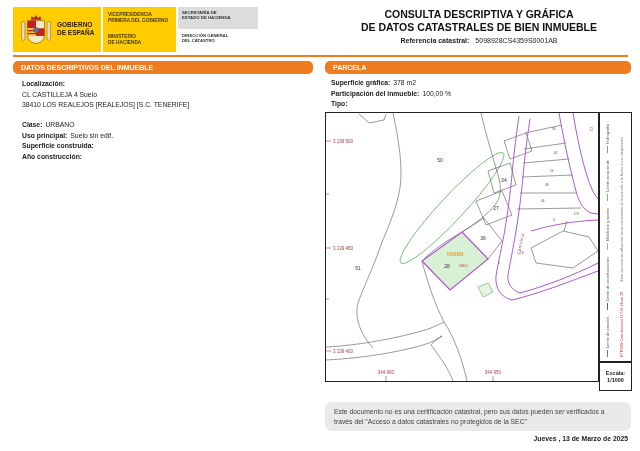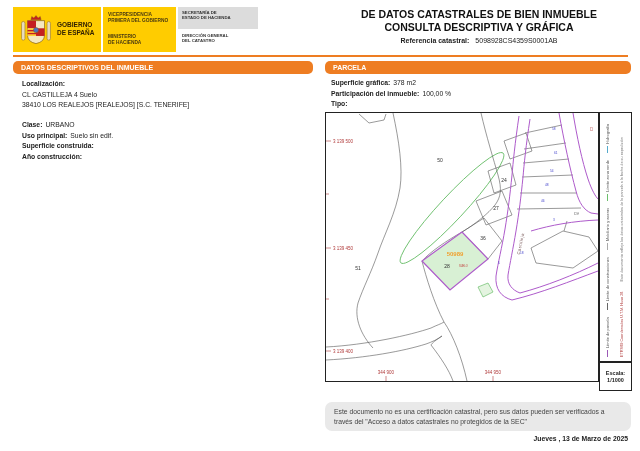--- a/index.html
+++ b/index.html
@@ -76,22 +76,22 @@
   </div>
 
   <div class="abs gray-box tiny-hdr" style="left:178px;top:7px;width:72px;height:16px;padding:3px 4px;">
     <span style="display:inline-block;width:52px;">SECRETARÍA DE ESTADO DE HACIENDA</span>
   </div>
   <div class="abs tiny-hdr" style="left:182px;top:33px;width:70px;">
     <span style="display:inline-block;width:52px;">DIRECCIÓN GENERAL DEL CATASTRO</span>
   </div>
 
   <div class="abs" style="left:330px;top:8px;width:298px;">
+    <div class="title-line">CONSULTA DESCRIPTIVA Y GRÁFICA</div>
     <div class="title-line">DE DATOS CATASTRALES DE BIEN INMUEBLE</div>
-    <div class="title-line">CONSULTA DESCRIPTIVA Y GRÁFICA</div>
     <div class="ref-row">
       <b>Referencia catastral:</b><span>5098928CS4359S0001AB</span>
     </div>
   </div>
 
   <div class="abs orange-rule" style="left:13px;top:55px;width:615px;"></div>
 
   <div class="abs sec-hdr" style="left:13px;top:61px;width:292px;height:13px;">DATOS DESCRIPTIVOS DEL INMUEBLE</div>
   <div class="abs sec-hdr" style="left:325px;top:61px;width:298px;height:13px;">PARCELA</div>
 

